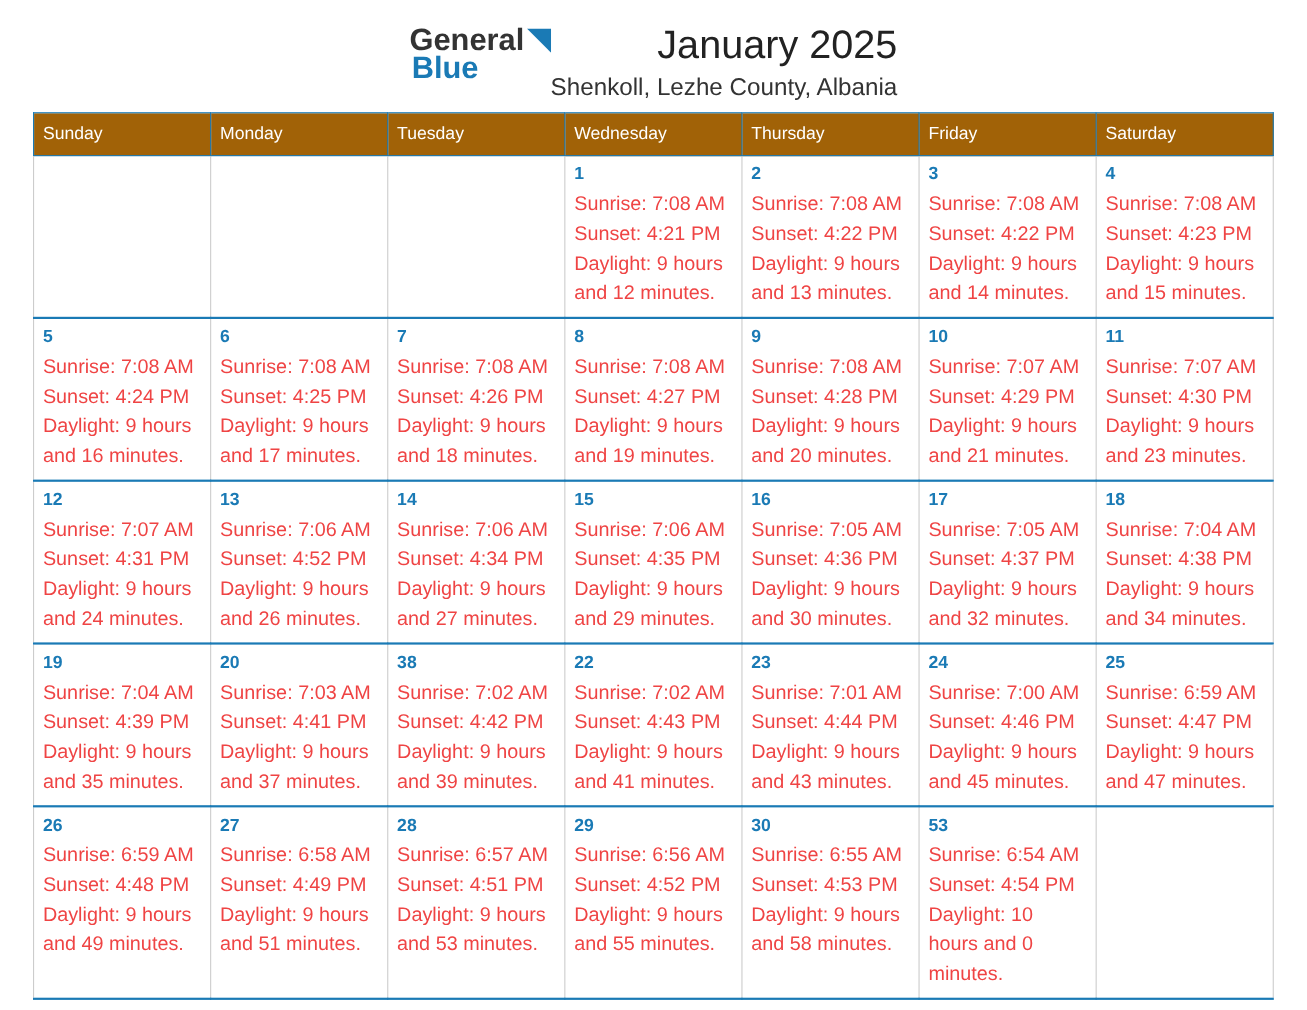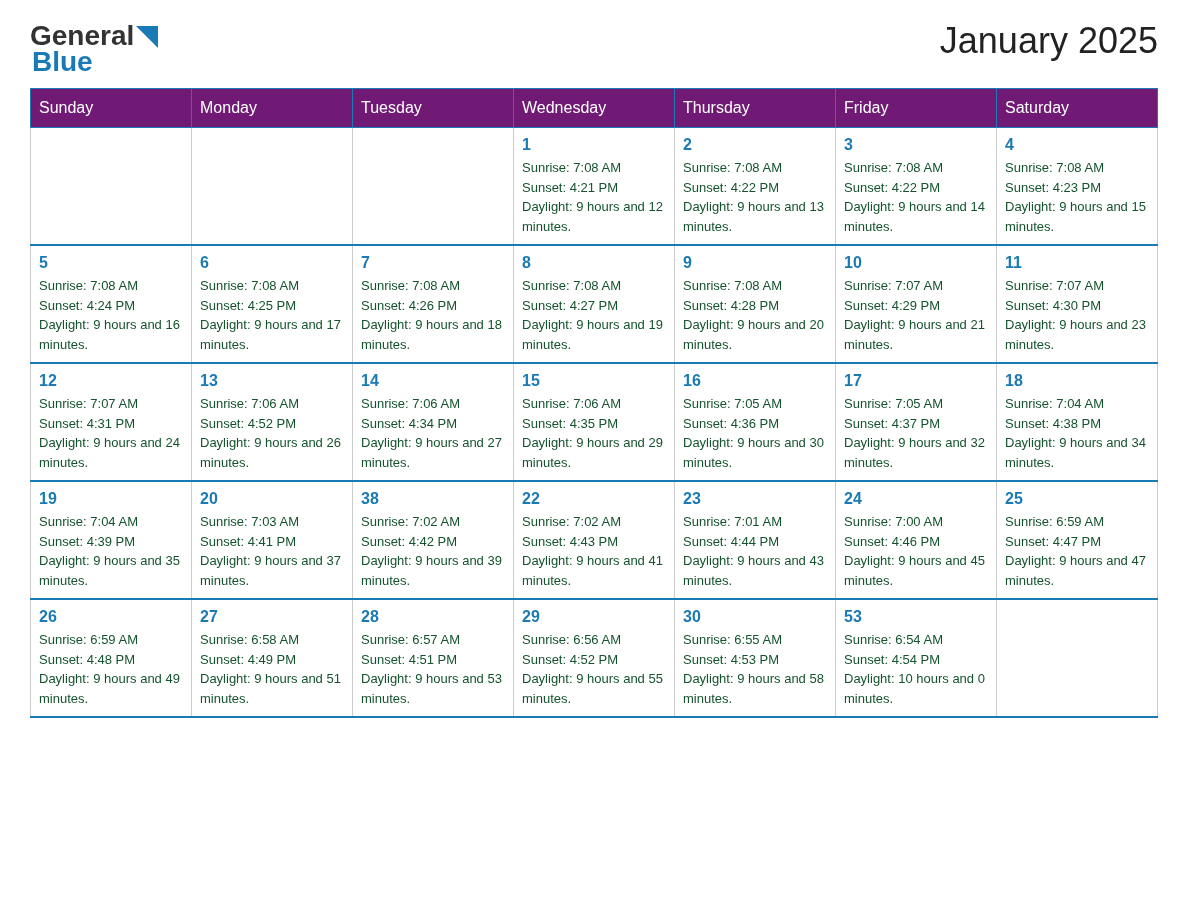--- a/index.html
+++ b/index.html
@@ -5,21 +5,21 @@
     * { box-sizing: border-box; margin: 0; padding: 0; }
     body {
       font-family: Arial, sans-serif;
       background: #fff;
       padding: 20px 30px;
       width: 1188px;
       min-height: 918px;
     }
     .header {
       display: flex;
-      justify-content: space-between;
+      justify-content: center;
       align-items: flex-start;
       margin-bottom: 10px;
     }
     .logo-text-general {
       font-size: 28px;
       font-weight: bold;
       color: #333;
     }
     .logo-text-blue {
       font-size: 28px;
@@ -38,21 +38,21 @@
       font-size: 22px;
       color: #333;
       margin-top: 4px;
     }
     .calendar {
       width: 100%;
       border-collapse: collapse;
       margin-top: 10px;
     }
     .calendar thead tr th {
-      background-color: #701a75;
+      background-color: #a16207;
       color: #fff;
       font-size: 16px;
       font-weight: normal;
       padding: 10px 8px;
       text-align: left;
       border: 1px solid #1a7ab5;
     }
     .calendar tbody tr td {
       vertical-align: top;
       padding: 8px;
@@ -66,22 +66,22 @@
       border-bottom: 2px solid #1a7ab5;
     }
     .day-number {
       font-size: 16px;
       color: #1a7ab5;
       font-weight: bold;
       display: block;
       margin-bottom: 4px;
     }
     .day-info {
-      font-size: 13px;
-      color: #14532d;
+      font-size: 18px;
+      color: #ef4444;
       line-height: 1.5;
     }
     .empty-cell {
       background: #fff;
     }
     .logo-wrapper {
       display: flex;
       flex-direction: column;
       align-items: flex-start;
     }
@@ -98,20 +98,21 @@
     <div class="logo-line1">
       <span class="logo-text-general">General</span>
       <svg width="22" height="22" viewBox="0 0 22 22" style="margin-left:2px;margin-top:2px;">
         <polygon points="0,0 22,0 22,22" fill="#1a7ab5"></polygon>
       </svg>
     </div>
     <span class="logo-text-blue" style="margin-top:-6px;margin-left:2px;">Blue</span>
   </div>
   <div class="title-section">
     <div class="page-title">January 2025</div>
+    <div class="subtitle">Shenkoll, Lezhe County, Albania</div>
   </div>
 </div>
 
 <table class="calendar">
   <thead>
     <tr>
     <th>Sunday</th>
         <th>Monday</th>
         <th>Tuesday</th>
         <th>Wednesday</th>

